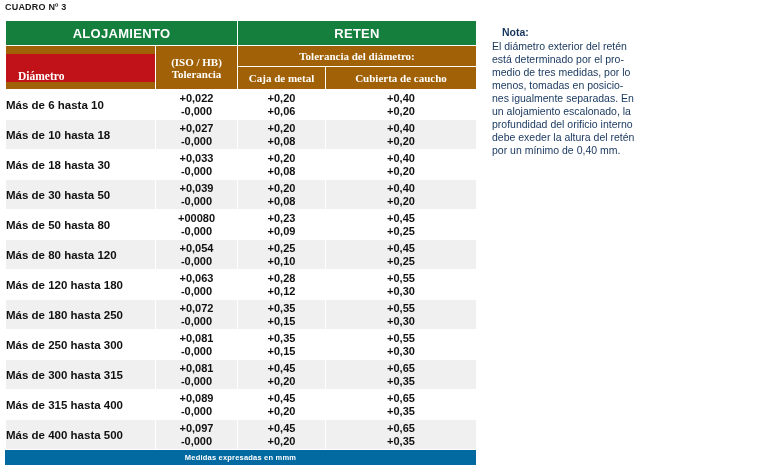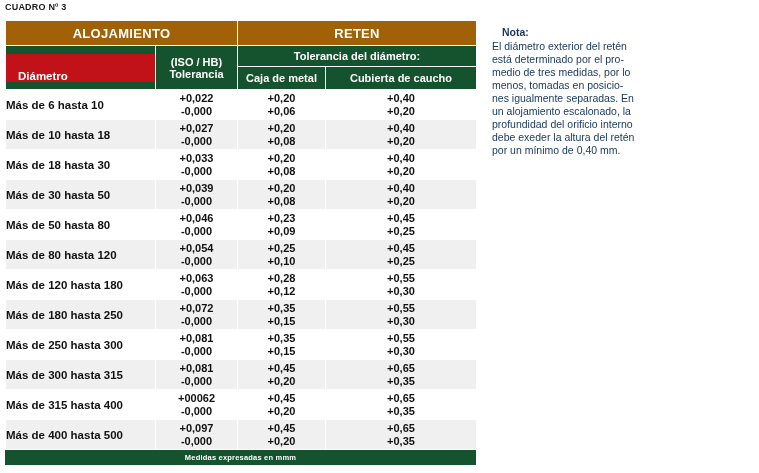--- a/index.html
+++ b/index.html
@@ -41,34 +41,35 @@
   table.data {
     border-collapse: collapse;
     width: 471px;
     table-layout: fixed;
   }
   table.data td, table.data th {
     border: 1px solid #ffffff;
     padding: 0;
   }
   .hdr {
+    background: #15803d;
+    color: #ffffff;
+    text-align: center;
+    font-weight: bold;
+    font-size: 13px;
+    letter-spacing: 0.3px;
+  }
+  .hdr-sm {
     background: #a16207;
     color: #ffffff;
     text-align: center;
     font-weight: bold;
-    font-size: 13px;
-    letter-spacing: 0.3px;
-  }
-  .hdr-sm {
-    background: #14532d;
-    color: #ffffff;
-    text-align: center;
-    font-weight: bold;
     font-size: 11px;
     line-height: 12px;
+    font-family: Liberation Serif, serif;
   }
   .hdr-left {
     background: #c1121a;
     color: #ffffff;
     text-align: left;
     font-weight: bold;
     font-size: 11.5px;
     padding-left: 12px;
   }
   .h-aloj { height: 24px; }
@@ -93,21 +94,21 @@
     color: #111111;
     line-height: 12.5px;
     height: 29px;
   }
   td.num .v1 { display: block; }
   td.num .v2 { display: block; }
 
   .footer-bar {
     width: 471px;
     height: 15px;
-    background: #14532d;
+    background: #0369a1;
     color: #ffffff;
     font-size: 7.5px;
     font-weight: bold;
     text-align: center;
     line-height: 15px;
     letter-spacing: 0.2px;
   }
 
   
   .note {
@@ -221,21 +222,21 @@
               <span class="v2">+0,08</span>
             </td>
           <td class="num">
               <span class="v1">+0,40</span>
               <span class="v2">+0,20</span>
             </td>
         </tr>
         <tr class="r-odd">
           <td class="diam">Más de 50 hasta 80</td>
           <td class="num">
-              <span class="v1">+0,046</span>
+              <span class="v1">+00080</span>
               <span class="v2">-0,000</span>
             </td>
           <td class="num">
               <span class="v1">+0,23</span>
               <span class="v2">+0,09</span>
             </td>
           <td class="num">
               <span class="v1">+0,45</span>
               <span class="v2">+0,25</span>
             </td>
@@ -311,21 +312,21 @@
               <span class="v2">+0,20</span>
             </td>
           <td class="num">
               <span class="v1">+0,65</span>
               <span class="v2">+0,35</span>
             </td>
         </tr>
         <tr class="r-odd">
           <td class="diam">Más de 315 hasta 400</td>
           <td class="num">
-              <span class="v1">+00062</span>
+              <span class="v1">+0,089</span>
               <span class="v2">-0,000</span>
             </td>
           <td class="num">
               <span class="v1">+0,45</span>
               <span class="v2">+0,20</span>
             </td>
           <td class="num">
               <span class="v1">+0,65</span>
               <span class="v2">+0,35</span>
             </td>

